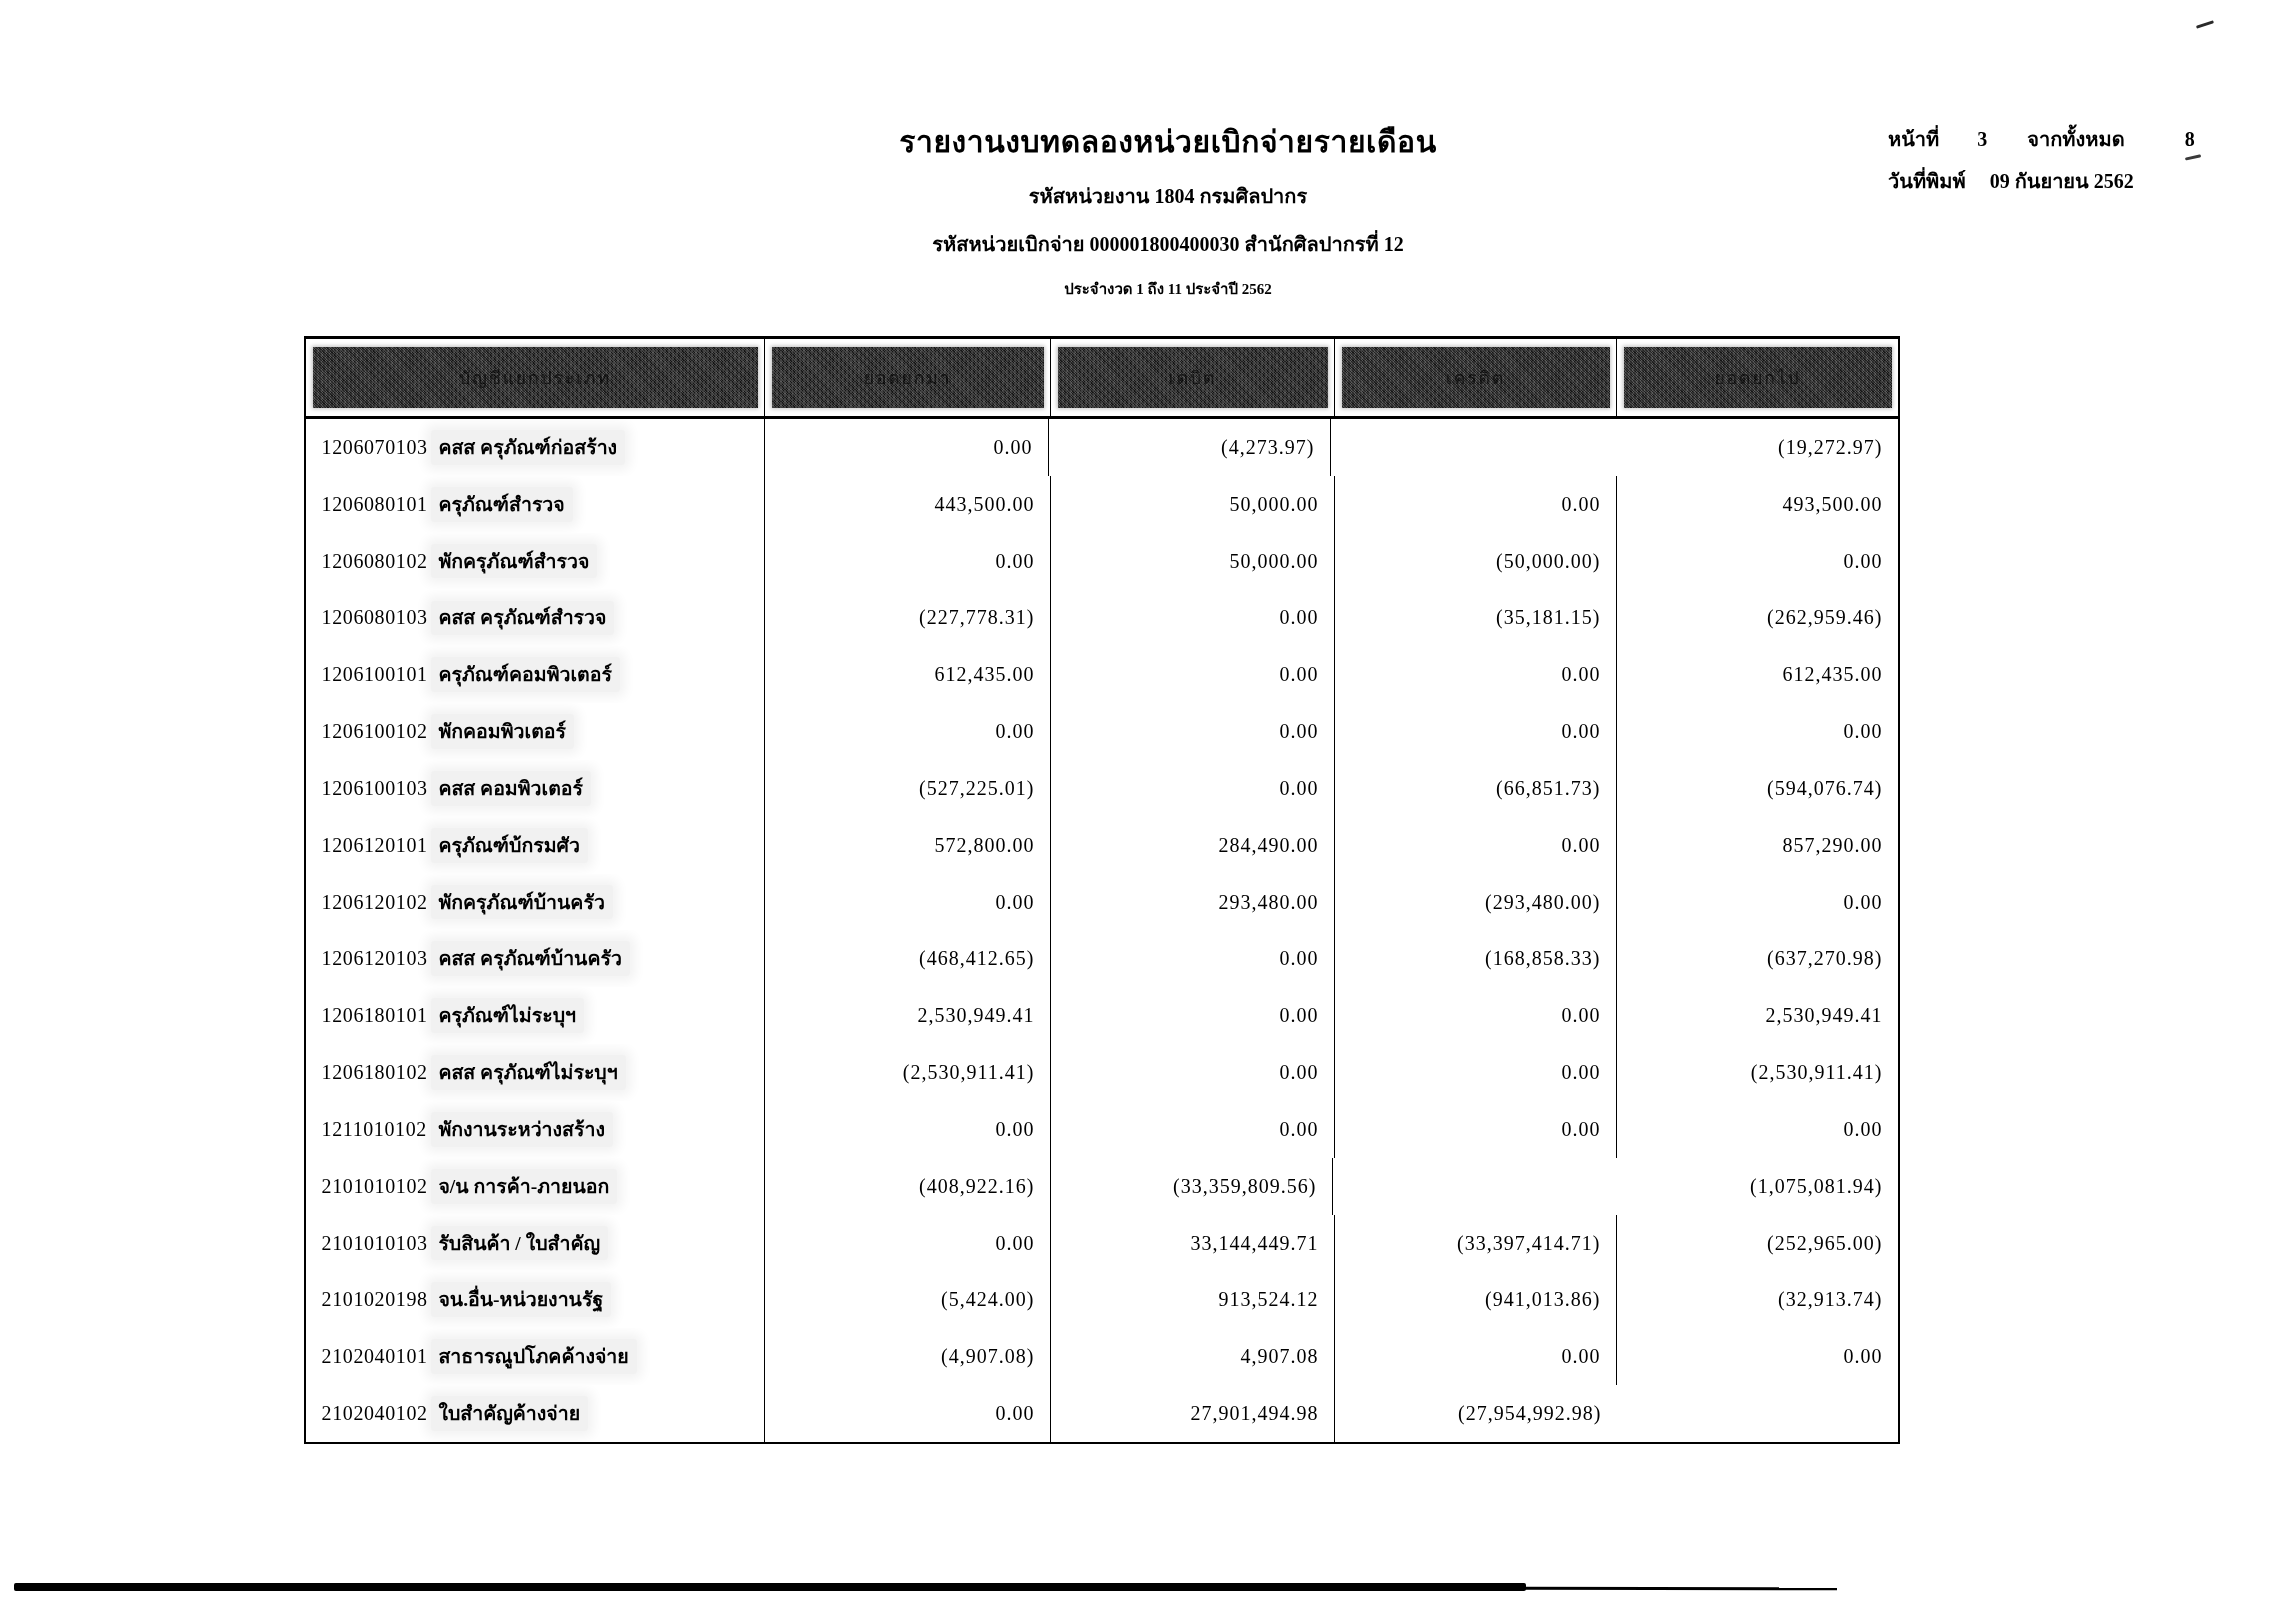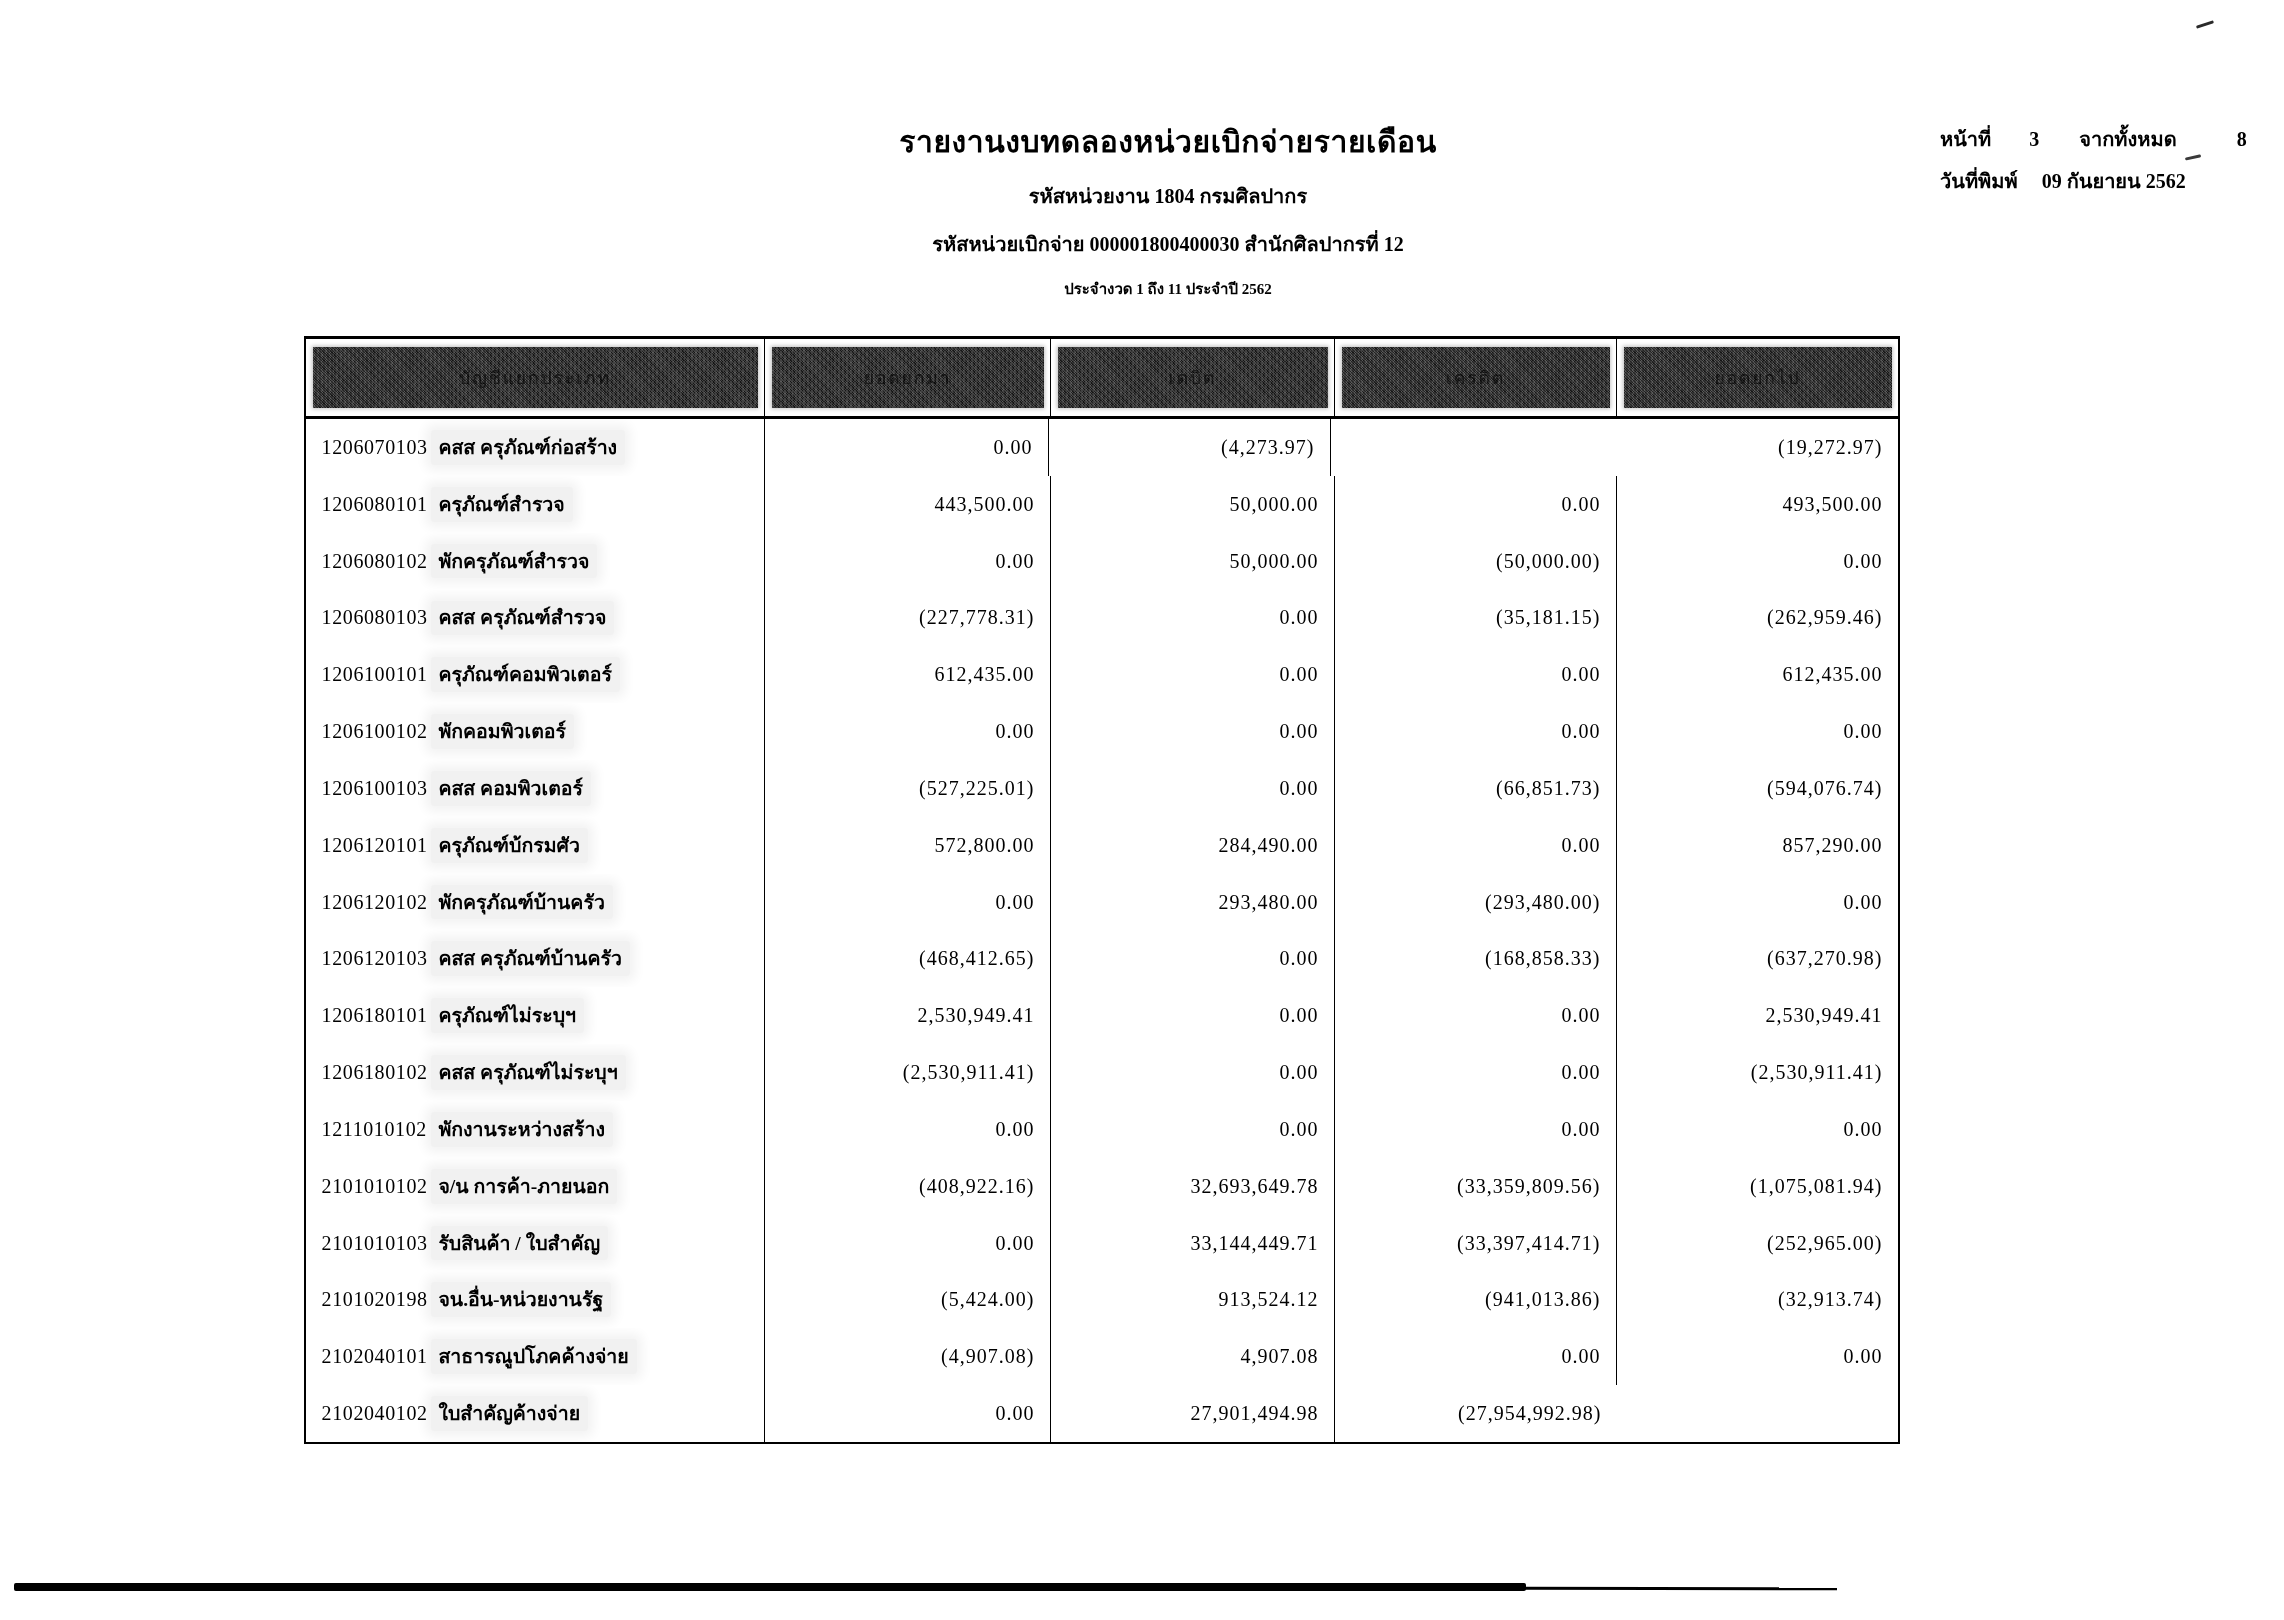--- a/index.html
+++ b/index.html
@@ -14,21 +14,21 @@
 
   
   .center-head { position:absolute; left:584px; top:0; width:1168px; }
   .center-head > div { position:absolute; left:0; width:100%; text-align:center; white-space:nowrap; }
   .doc-title   { top:118px; font-size:30px; font-weight:bold; letter-spacing:0.6px;font-family:Liberation Mono, monospace; }
   .head-line2  { top:180px; font-size:20px; font-weight:bold; }
   .head-line3  { top:228px; font-size:20px; font-weight:bold; }
   .head-line4  { top:277px; font-size:15px; font-weight:bold; }
 
   
-  .page-info { position:absolute; left:1940px; top:123px; font-size:20px; font-weight:bold; }
+  .page-info { position:absolute; left:1888px; top:123px; font-size:20px; font-weight:bold; }
   .pi-row { display:flex; align-items:baseline; white-space:nowrap; }
   .pi-row + .pi-row { margin-top:10.4px; }
   .pi-gap-a { margin-left:38px; }
   .pi-gap-b { margin-left:40px; }
   .pi-gap-c { margin-left:60px; }
   .pi-gap-d { margin-left:24px; }
 
   
   .gl-table {
     position:absolute; left:304px; top:336px;
@@ -266,21 +266,20 @@
         <div class="cell c-num w3">0.00</div>
         <div class="cell c-num w4">0.00</div>
         <div class="cell c-num w5">0.00</div>
       </div>
       <div class="trow">
         <div class="cell c-acct w1">
           <span class="code">2101010102</span>
           <span class="name">จ/น การค้า-ภายนอก</span>
         </div>
         <div class="cell c-num w2">(408,922.16)</div>
-        <div class="cell c-num w3">32,693,649.78</div>
         <div class="cell c-num w4">(33,359,809.56)</div>
         <div class="cell c-num w5">(1,075,081.94)</div>
       </div>
       <div class="trow">
         <div class="cell c-acct w1">
           <span class="code">2101010103</span>
           <span class="name">รับสินค้า / ใบสำคัญ</span>
         </div>
         <div class="cell c-num w2">0.00</div>
         <div class="cell c-num w3">33,144,449.71</div>

